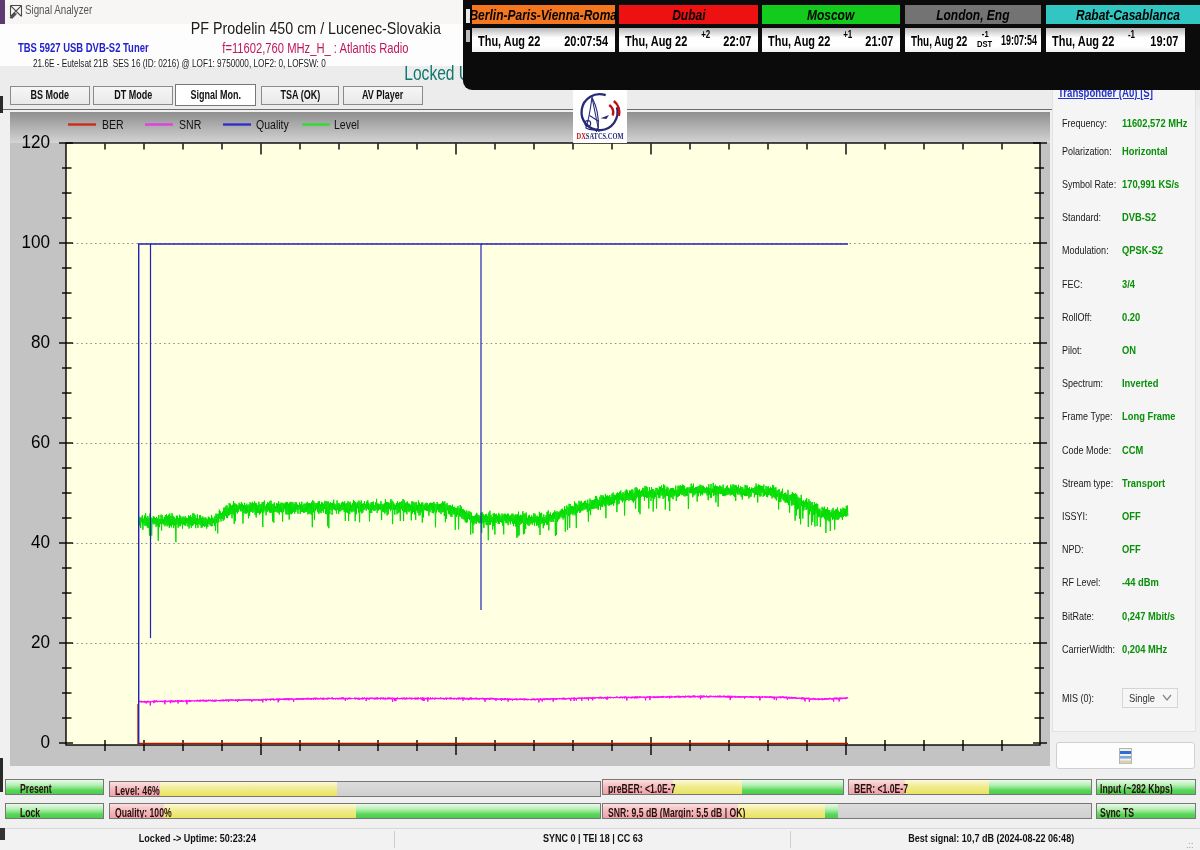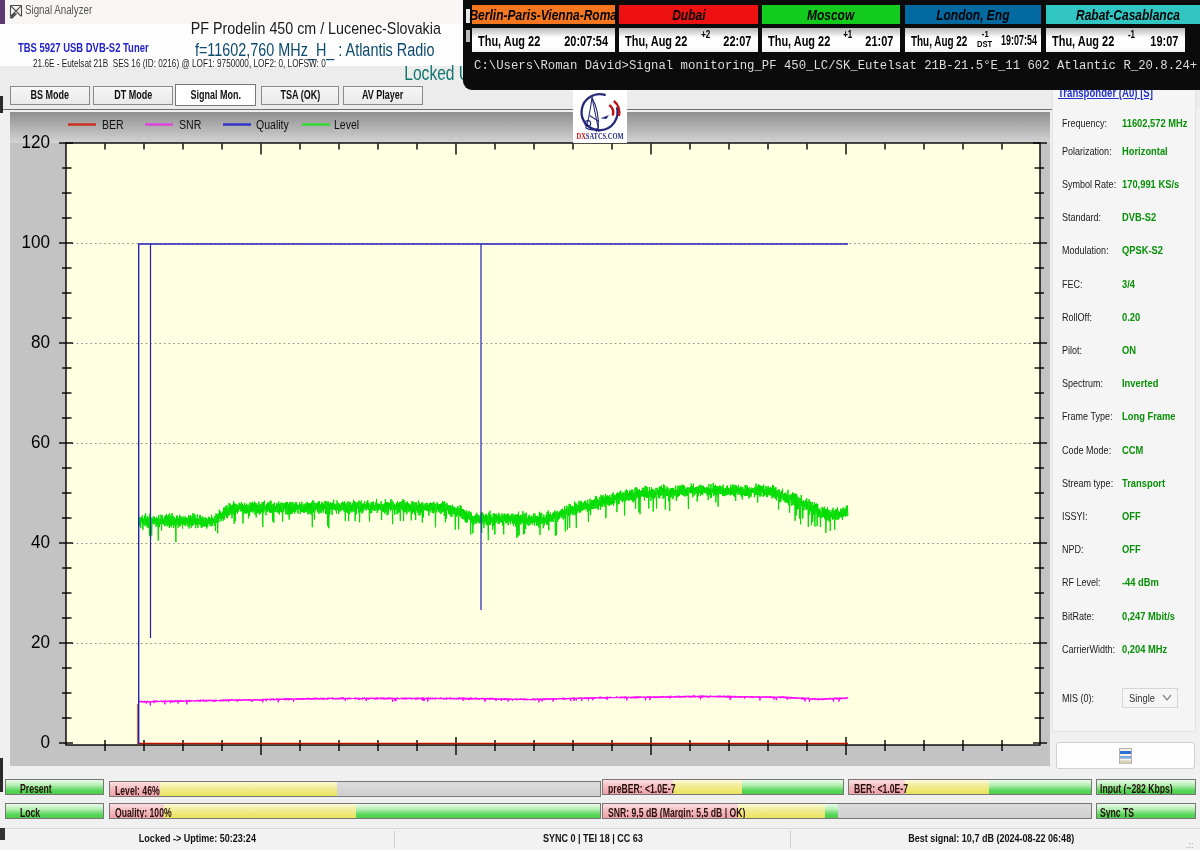--- a/index.html
+++ b/index.html
@@ -43,21 +43,21 @@
 <div class="abs" style="left:25px;top:3px;font-size:12.5px;color:#555;transform:scaleX(0.78);transform-origin:0 50%">Signal Analyzer</div>
 
 <div class="abs" style="left:0;top:24px;width:1200px;height:42px;background:#fdfdfd"></div>
 <div class="abs" style="left:0;top:66px;width:1200px;height:43px;background:#ececec"></div>
 <div class="abs" style="left:0;top:109px;width:1052px;height:1px;background:#6e6e6e"></div>
 
 <div class="abs" style="left:18px;top:40px;font-size:13.5px;font-weight:bold;color:#2222cc;transform:scaleX(0.70);transform-origin:0 0;white-space:nowrap">TBS 5927 USB DVB-S2 Tuner</div>
 <div class="abs" style="left:33px;top:57px;font-size:10.5px;color:#1a1a1a;transform:scaleX(0.78);transform-origin:0 0;white-space:nowrap">21.6E - Eutelsat 21B&nbsp; SES 16 (ID: 0216) @ LOF1: 9750000, LOF2: 0, LOFSW: 0</div>
 
 <div class="abs serif" style="left:0;top:19px;width:632px;text-align:center;font-size:17px;color:#1a1a1a"><span class="cxc" style="transform:scaleX(0.84)">PF Prodelin 450 cm / Lucenec-Slovakia</span></div>
-<div class="abs serif" style="left:0;top:40px;width:630px;text-align:center;font-size:18px;color:#0c4a6e"><span class="cxc" style="transform:scaleX(0.8)">f=11602,760 MHz_H_ : Atlantis Radio</span></div>
+<div class="abs serif" style="left:0;top:40px;width:630px;text-align:center;font-size:14px;color:#be185d"><span class="cxc" style="transform:scaleX(0.8)">f=11602,760 MHz_H_ : Atlantis Radio</span></div>
 <div class="abs serif" style="left:0;top:62px;width:604px;text-align:right;font-size:19.5px;color:#0f766e;z-index:3"><span class="cxc" style="transform:scaleX(0.8)">Locked Uptime : 50:23:24</span></div>
 
 <div class="tab" style="left:10px;width:80px"><span class="cxc" style="transform:scaleX(0.75)">BS Mode</span></div>
 <div class="tab" style="left:93px;width:80px"><span class="cxc" style="transform:scaleX(0.75)">DT Mode</span></div>
 <div class="tab" style="left:175px;top:84px;height:22px;width:81px;background:#ffffff;border-color:#777;line-height:20px"><span class="cxc" style="transform:scaleX(0.75)">Signal Mon.</span></div>
 <div class="tab" style="left:261px;width:78px"><span class="cxc" style="transform:scaleX(0.75)">TSA (OK)</span></div>
 <div class="tab" style="left:343px;width:80px"><span class="cxc" style="transform:scaleX(0.75)">AV Player</span></div>
 
 <div class="abs" style="left:10px;top:112px;width:1040px;height:654px;background:#c3c3c3"></div>
 <div class="abs" style="left:10px;top:112px;width:1040px;height:31px;background:linear-gradient(#8f8f8f,#d4d4d4)"></div>
@@ -287,38 +287,37 @@
       <div class="ct">22:07</div>
     </div>
 <div class="ck" style="left:299px;width:138px;background:#12cb1c">
       <span class="cxc" style="transform:scaleX(0.8)">Moscow</span>
     </div>
 <div class="cw" style="left:299px;width:138px">
       <div class="cd">Thu, Aug 22</div>
       <div class="cs" style="left:80px;top:1px">+1</div>
       <div class="ct">21:07</div>
     </div>
-<div class="ck" style="left:442px;width:136px;background:#0369a1">
+<div class="ck" style="left:442px;width:136px;background:#737373">
       <span class="cxc" style="transform:scaleX(0.8)">London, Eng</span>
     </div>
 <div class="cw" style="left:442px;width:136px">
       <div class="cd" style="transform:scaleX(0.66)">Thu, Aug 22</div>
       <div class="cs" style="left:76px;top:0;font-size:9.5px">-1</div>
       <div class="cs" style="left:70px;top:10px;font-size:9.5px">DST</div>
       <div class="ct" style="transform:scaleX(0.62);font-size:14.5px;right:4px">19:07:54</div>
     </div>
 <div class="ck" style="left:583px;width:164px;background:#32c6c2">
       <span class="cxc" style="transform:scaleX(0.8)">Rabat-Casablanca</span>
     </div>
 <div class="cw" style="left:583px;width:139px">
       <div class="cd">Thu, Aug 22</div>
       <div class="cs" style="left:81px;top:1px">-1</div>
       <div class="ct">19:07</div>
     </div>
- <div class="abs mono" style="left:11px;top:59px;font-size:12.3px;color:#dcdcdc;white-space:pre">C:\Users\Roman Dávid&gt;Signal monitoring_PF 450_LC/SK_Eutelsat 21B-21.5°E_11 602 Atlantic R_20.8.24+</div>
 </div>
 
 <div class="bar" style="left:5px;top:779px;width:99px">
     <div class="seg gfill" style="left:0px;width:99px"></div>
     <div class="txt" style="left:14px">Present</div>
   </div>
 <div class="bar" style="left:109px;top:781px;width:492px">
     <div class="seg rfill" style="left:0px;width:50px"></div>
     <div class="seg yfill" style="left:50px;width:177px"></div>
     <div class="seg efill" style="left:227px;width:265px"></div>

